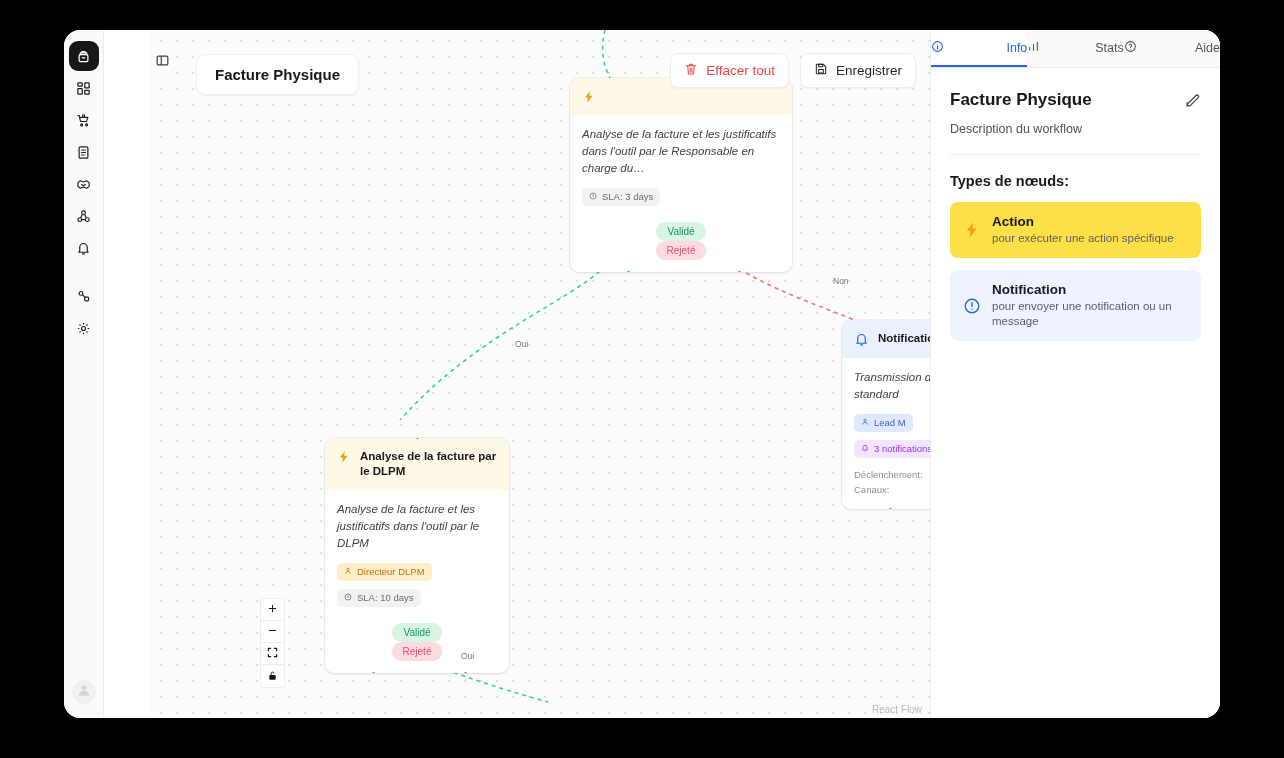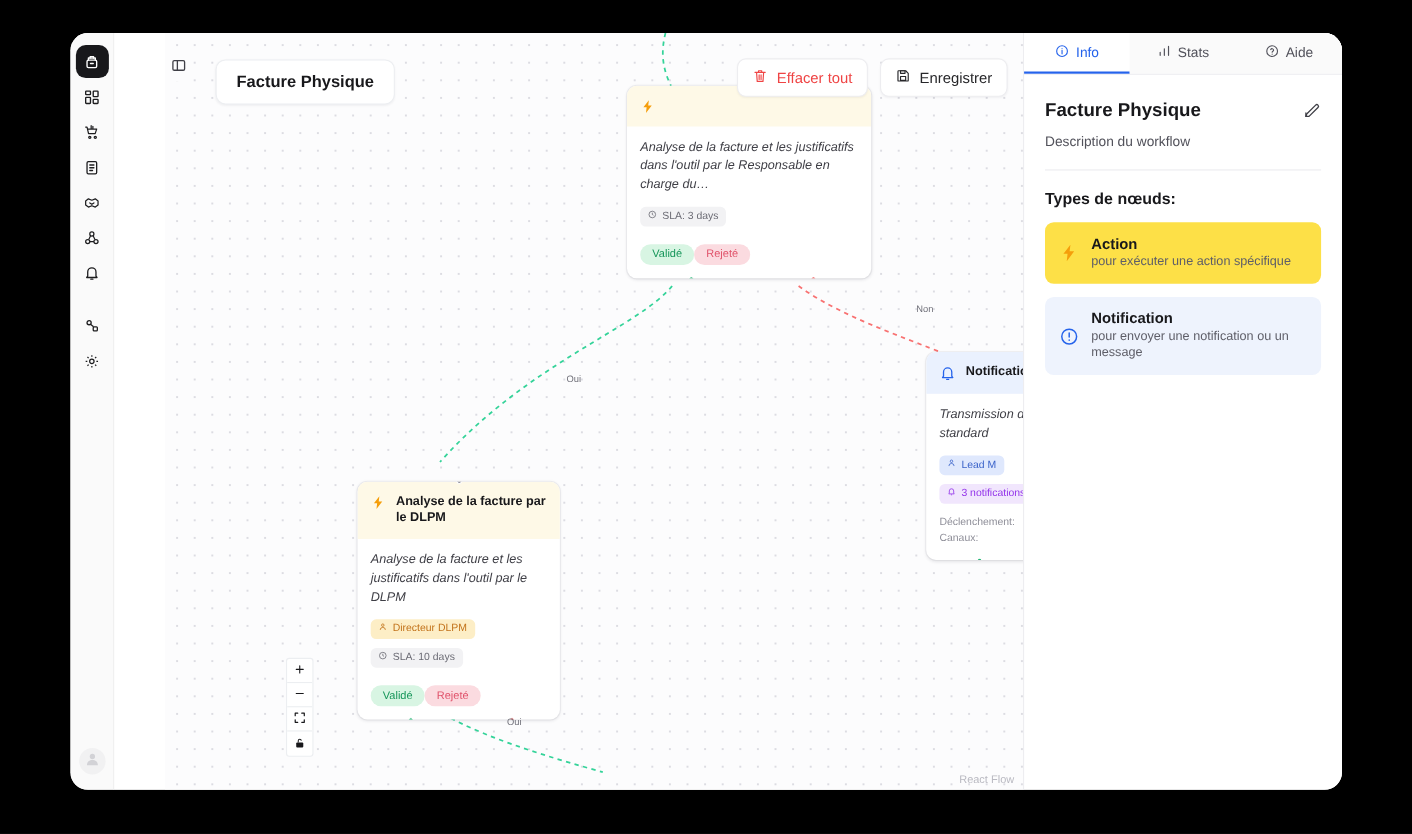--- a/index.html
+++ b/index.html
@@ -151,22 +151,23 @@
     line-height: 1.25;
     margin-bottom: 6px;
     max-width: 100%;
   }
   .chip.role-amber { background: #fdeec6; color: #c2721a; }
   .chip.role-blue  { background: #dfe8fd; color: #3b63c9; }
   .chip.sla        { background: #f2f2f4; color: #6b6b74; }
   .chip.notifs     { background: #f1e6fd; color: #9333ea; }
   .chip-row { display: block; }
   .node-footer {
-    display: flex; justify-content: flex-start; align-items: center;
+    display: flex; justify-content: flex-end; align-items: center;
     margin-top: 10px;
+    flex-direction: column;
   }
   .pill {
     border-radius: 11px;
     padding: 4px 11px;
     font-size: 10px;
   }
   .pill.ok  { background: #d8f5e3; color: #17965a; }
   .pill.bad { background: #fbdbe0; color: #e0526a; }
   .kv-row {
     display: flex; justify-content: space-between;
@@ -229,21 +230,21 @@
     display: flex; flex-direction: column;
   }
   #inspector-tabs {
     display: flex;
     height: 38px;
     border-bottom: 1px solid #ededf0;
     background: #fafafa;
   }
   .insp-tab {
     flex: 1 1 0;
-    display: flex; align-items: center; justify-content: center; gap: 6px;
+    display: flex; align-items: center; justify-content: space-between; gap: 6px;
     font-size: 12.5px;
     color: #52525b;
     cursor: pointer;
     border-bottom: 2px solid transparent;
     background: #fafafa;
   }
   .insp-tab.active {
     color: #2563eb;
     background: #ffffff;
     border-bottom-color: #2563eb;

